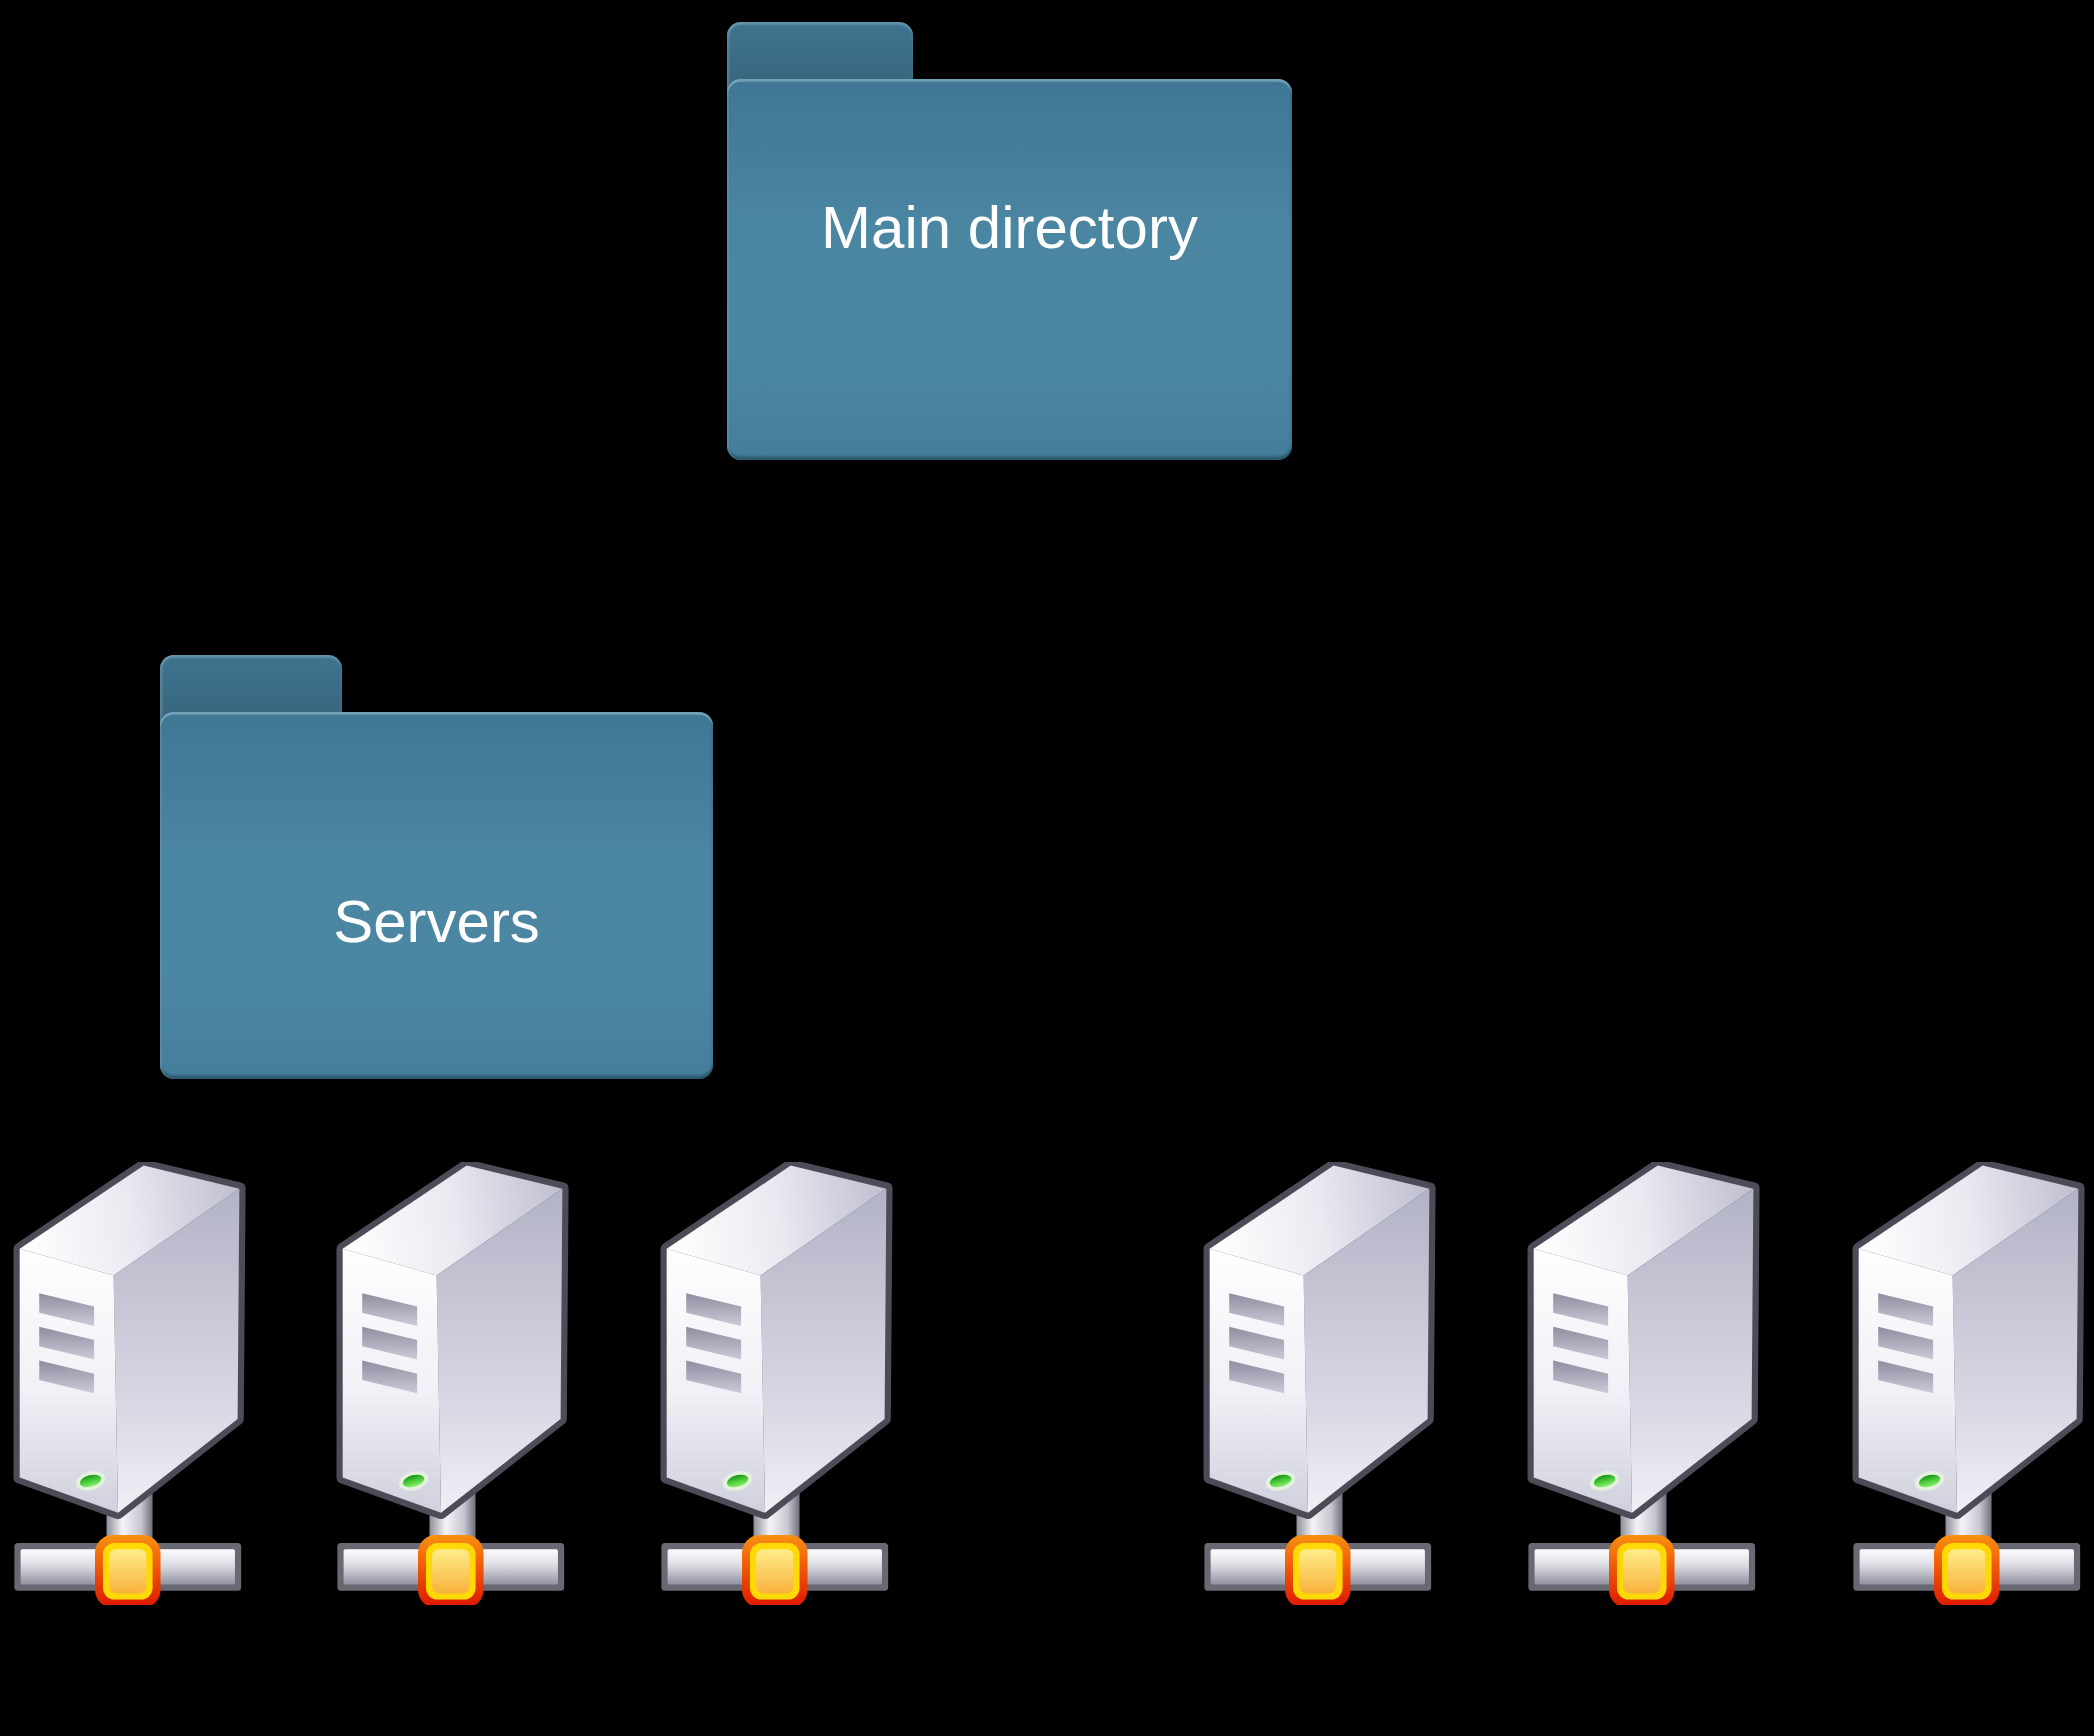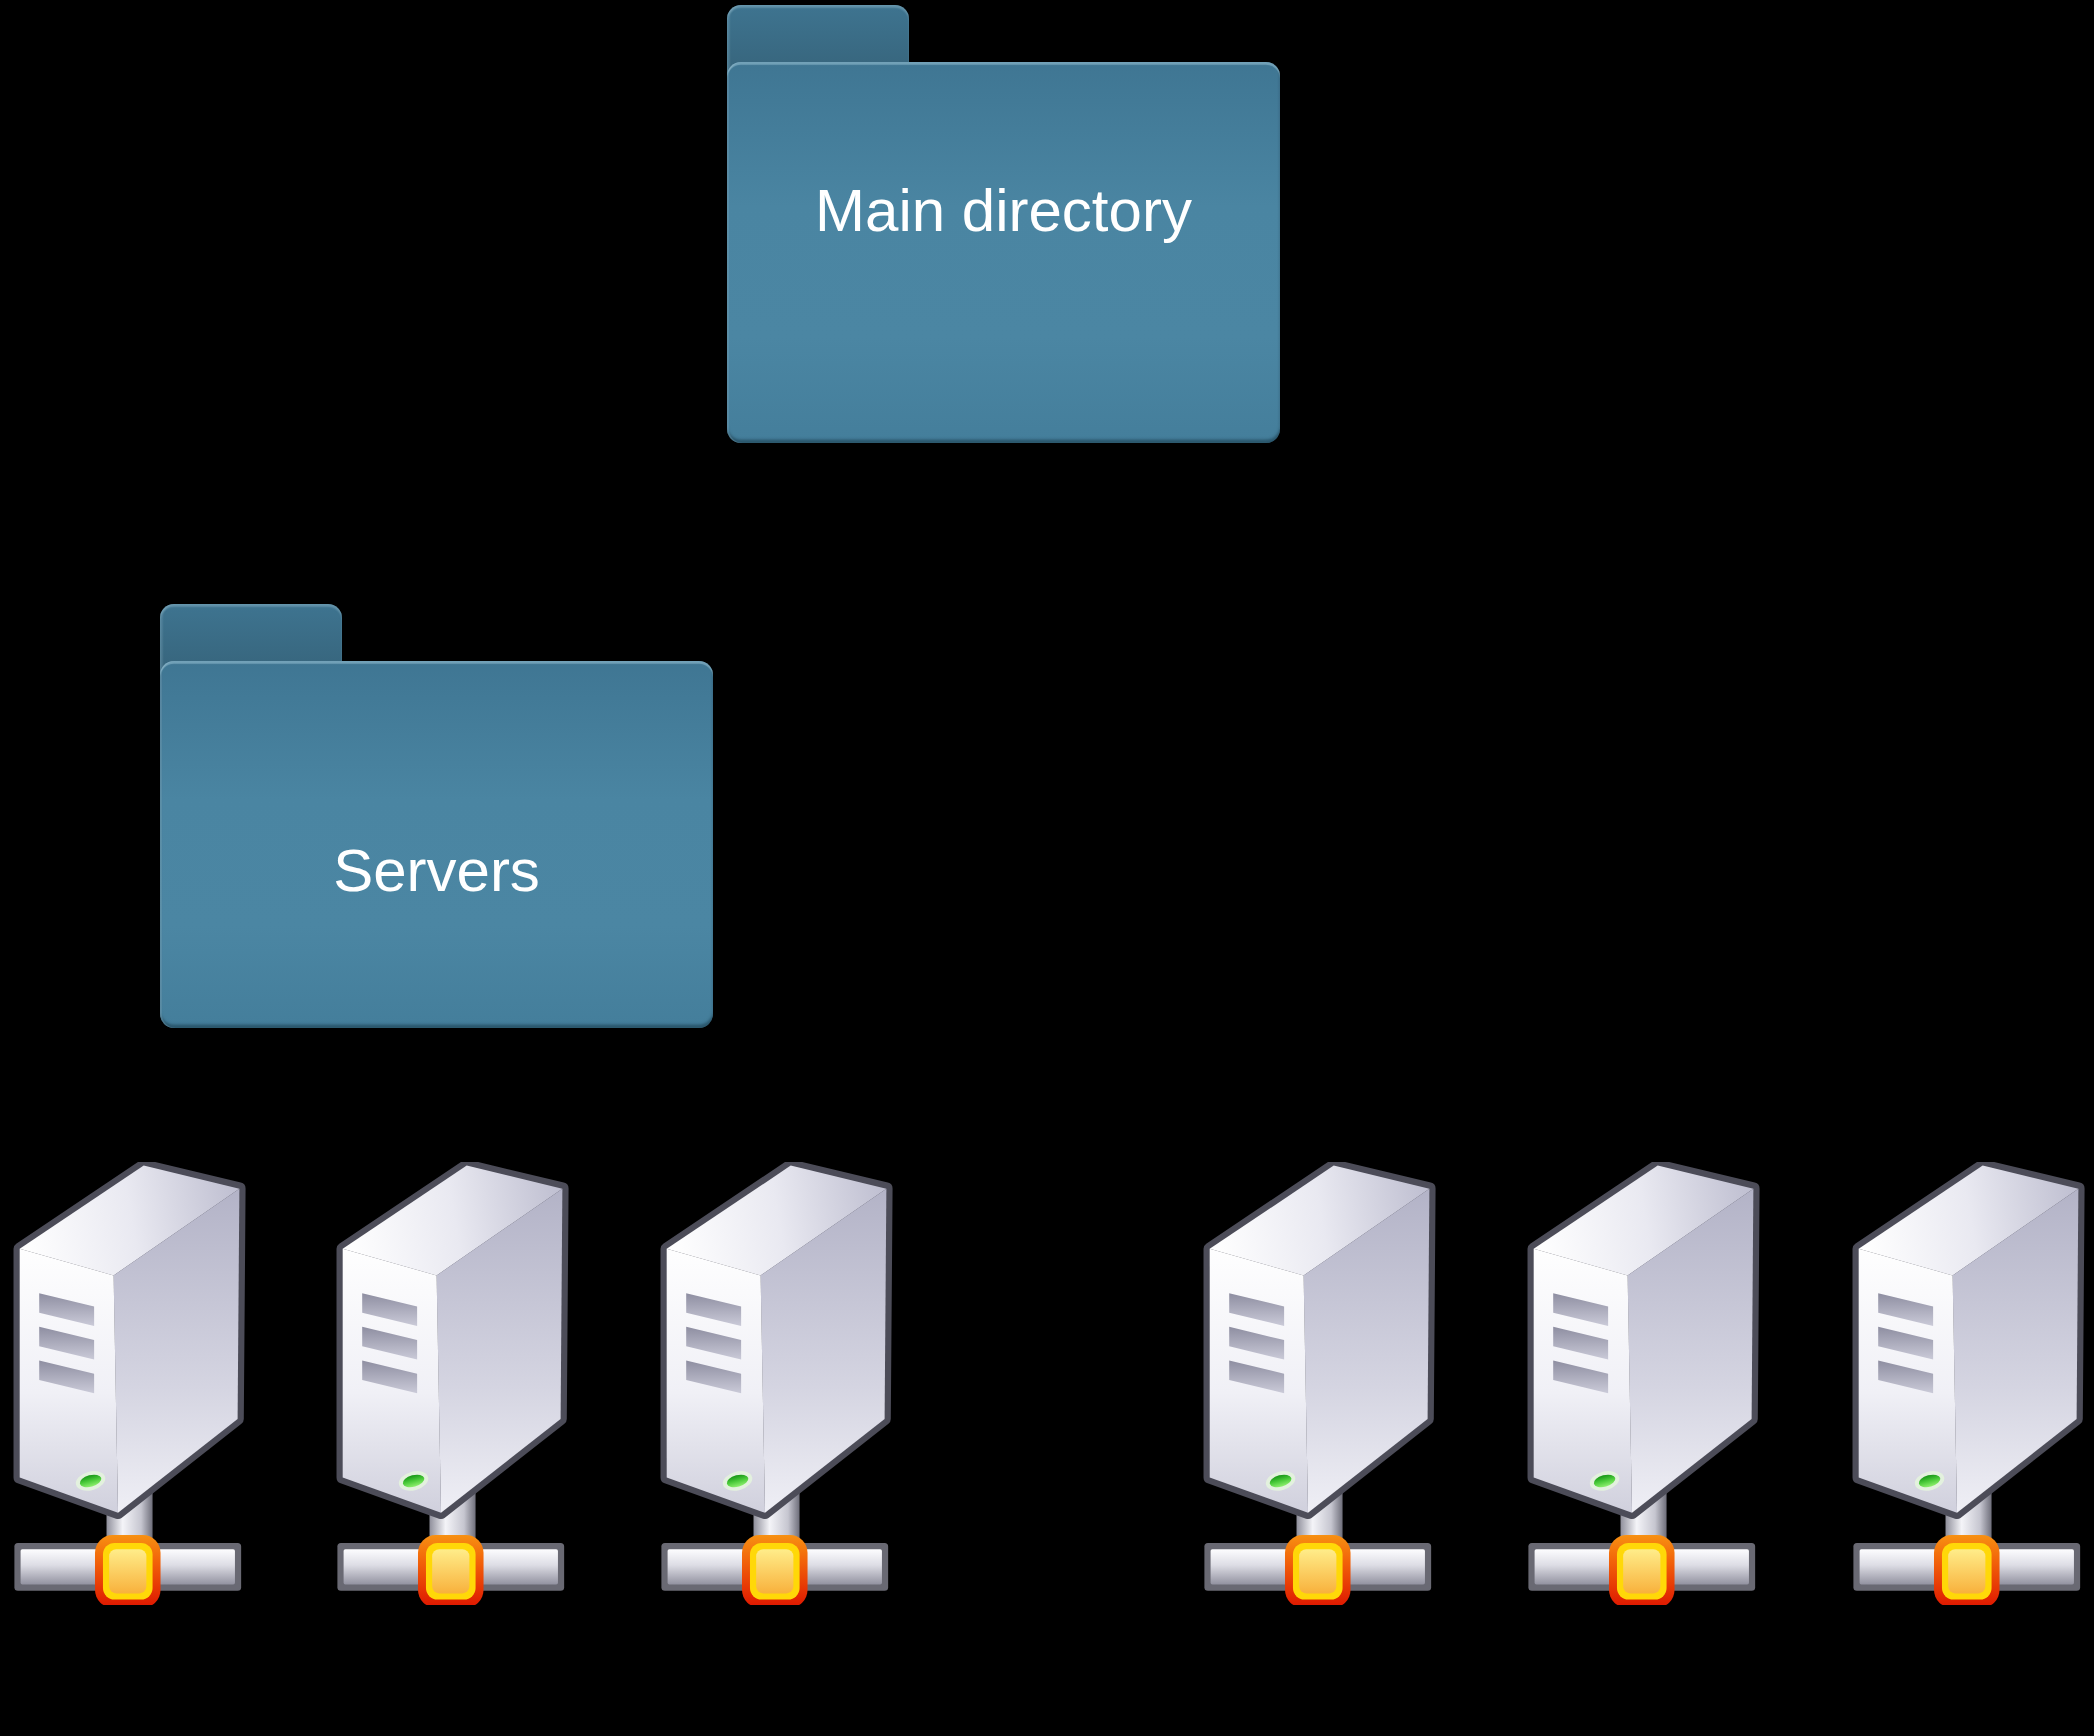--- a/index.html
+++ b/index.html
@@ -23,22 +23,22 @@
                inset 0 -3.5px 2.7px rgba(18,48,62,.50);
   }
   .folder.main  .body{height:381px;}
   .folder.child .body{height:367px;}
   .folder .label{
     position:absolute;left:50%;transform:translate(-50%,-50%);
     font-size:60px;font-weight:500;line-height:1;color:#fff;white-space:nowrap;
   }
   .folder.main  .label{top:206px;}
   .folder.child .label{top:267px;}
-  #folder-main    {left:727px; top:5px;  height:439px;}
-  #folder-servers {left:160px; top:604px; height:431px;}
+  #folder-main    {left:727px; top:22px;  height:439px;padding-left:12px;}
+  #folder-servers {left:160px; top:655px; height:431px;}
   #folder-network {left:1362px;top:626px; height:431px;}
 
   
   .pc{position:absolute;top:1162px;width:248px;height:443px;}
   #pc1{left:1.8px;}   #pc2{left:325px;}  #pc3{left:649px;}
   #pc4{left:1192px;}#pc5{left:1516px;} #pc6{left:1841px;}
   .defs-holder{position:absolute;width:0;height:0;overflow:hidden;}
 </style>
 </head>
 <body>

